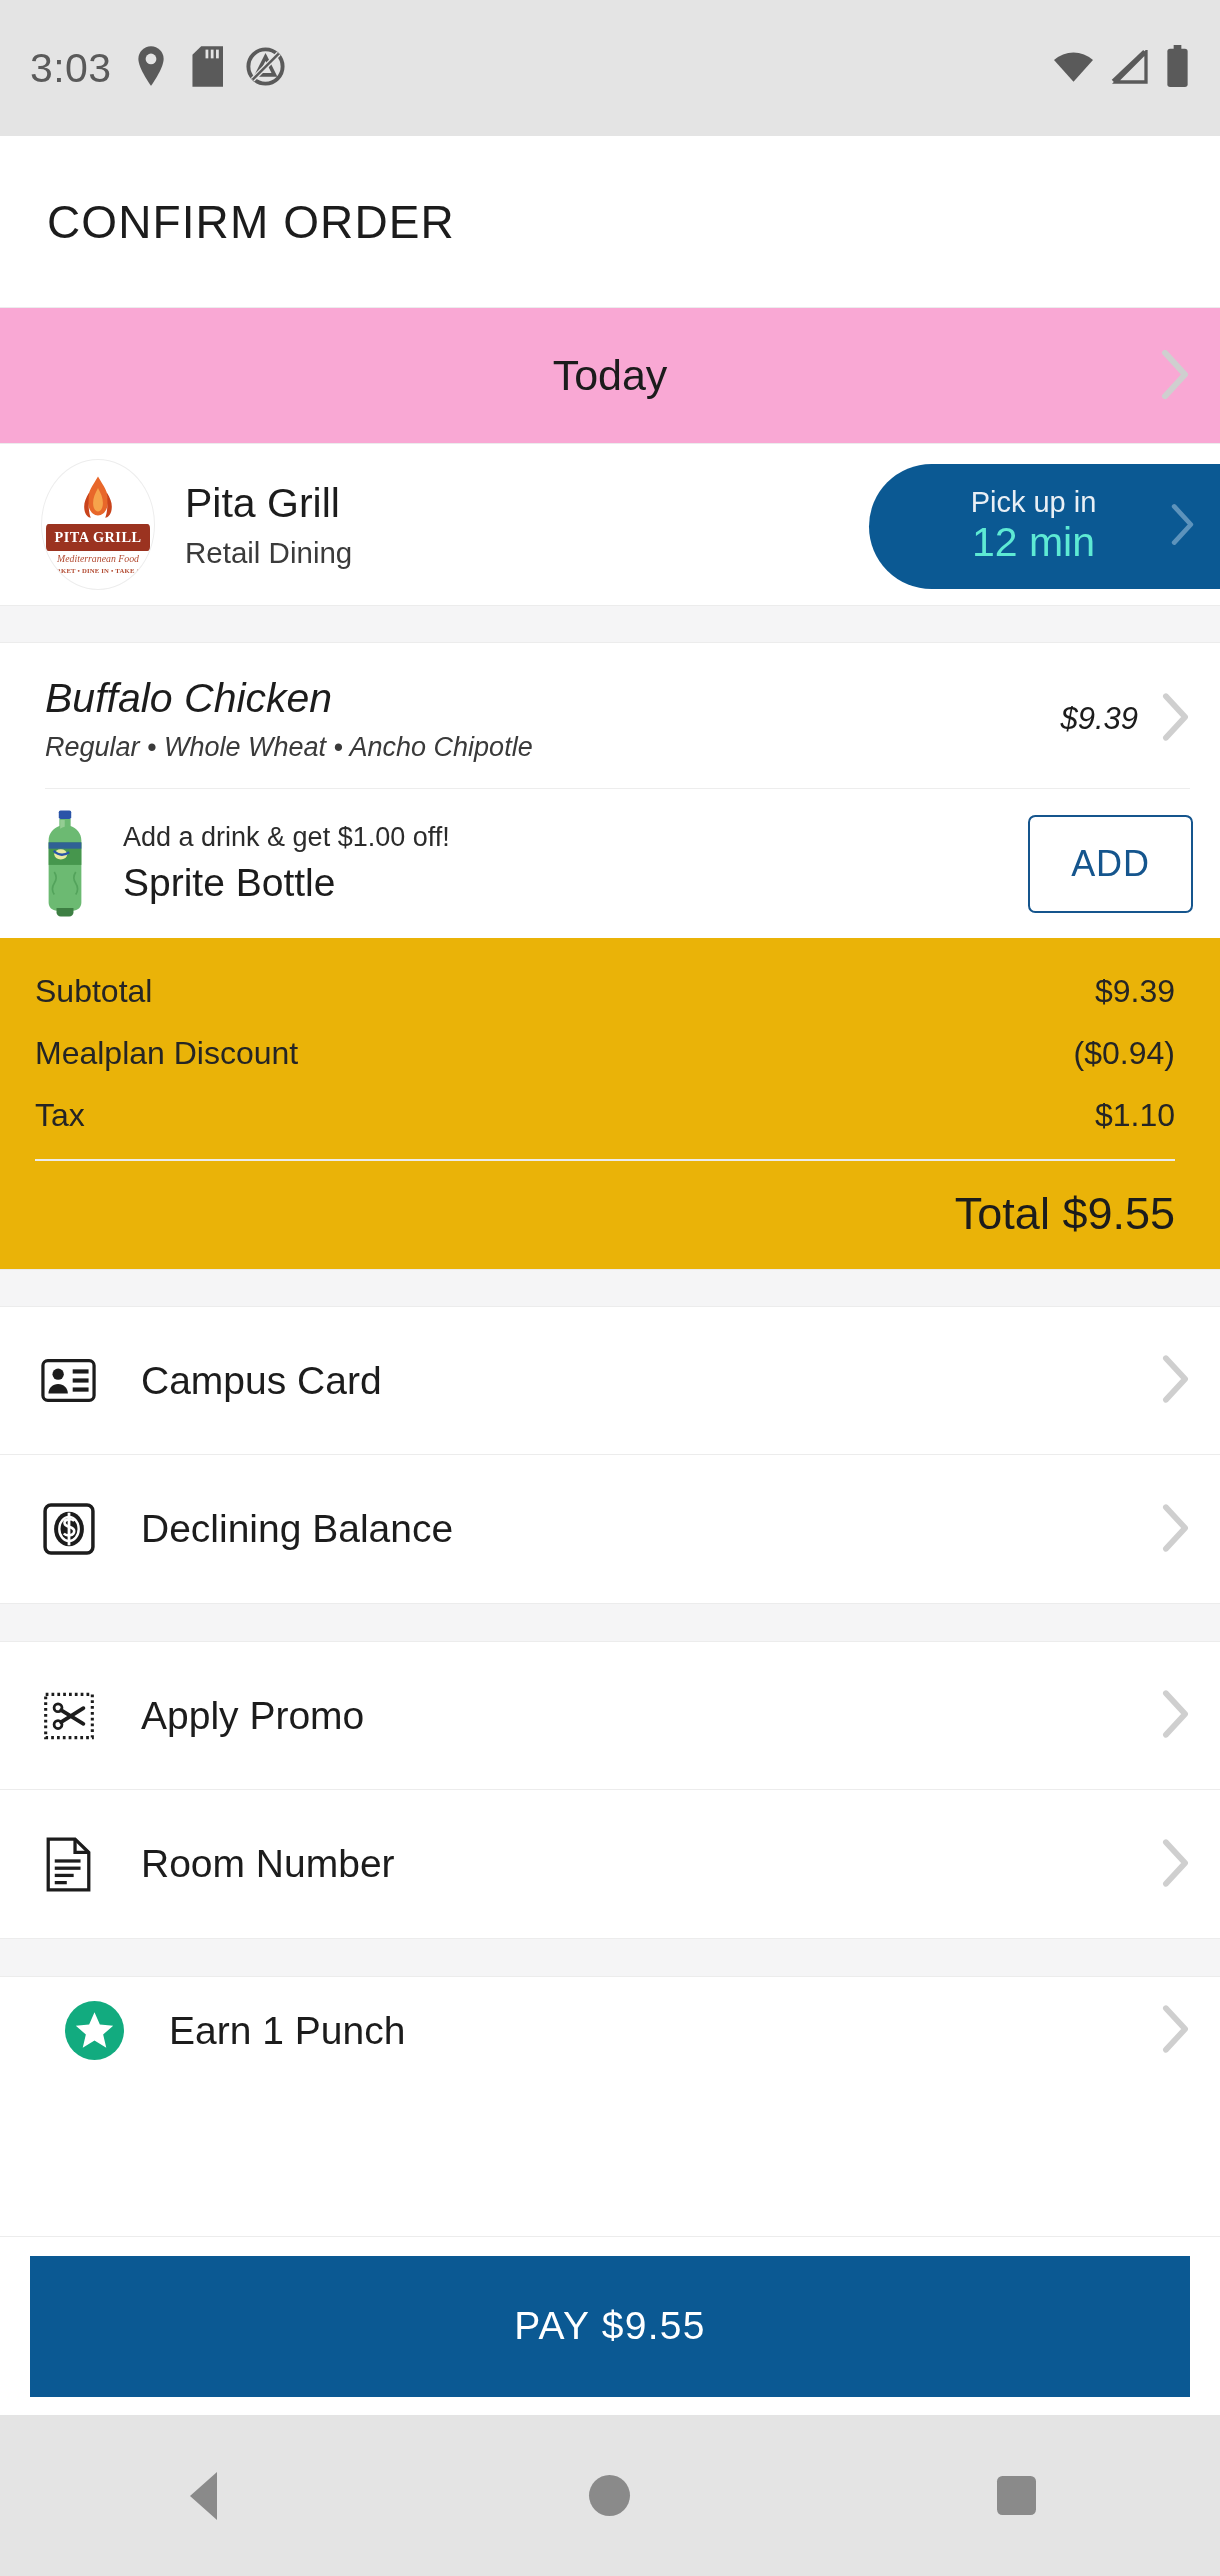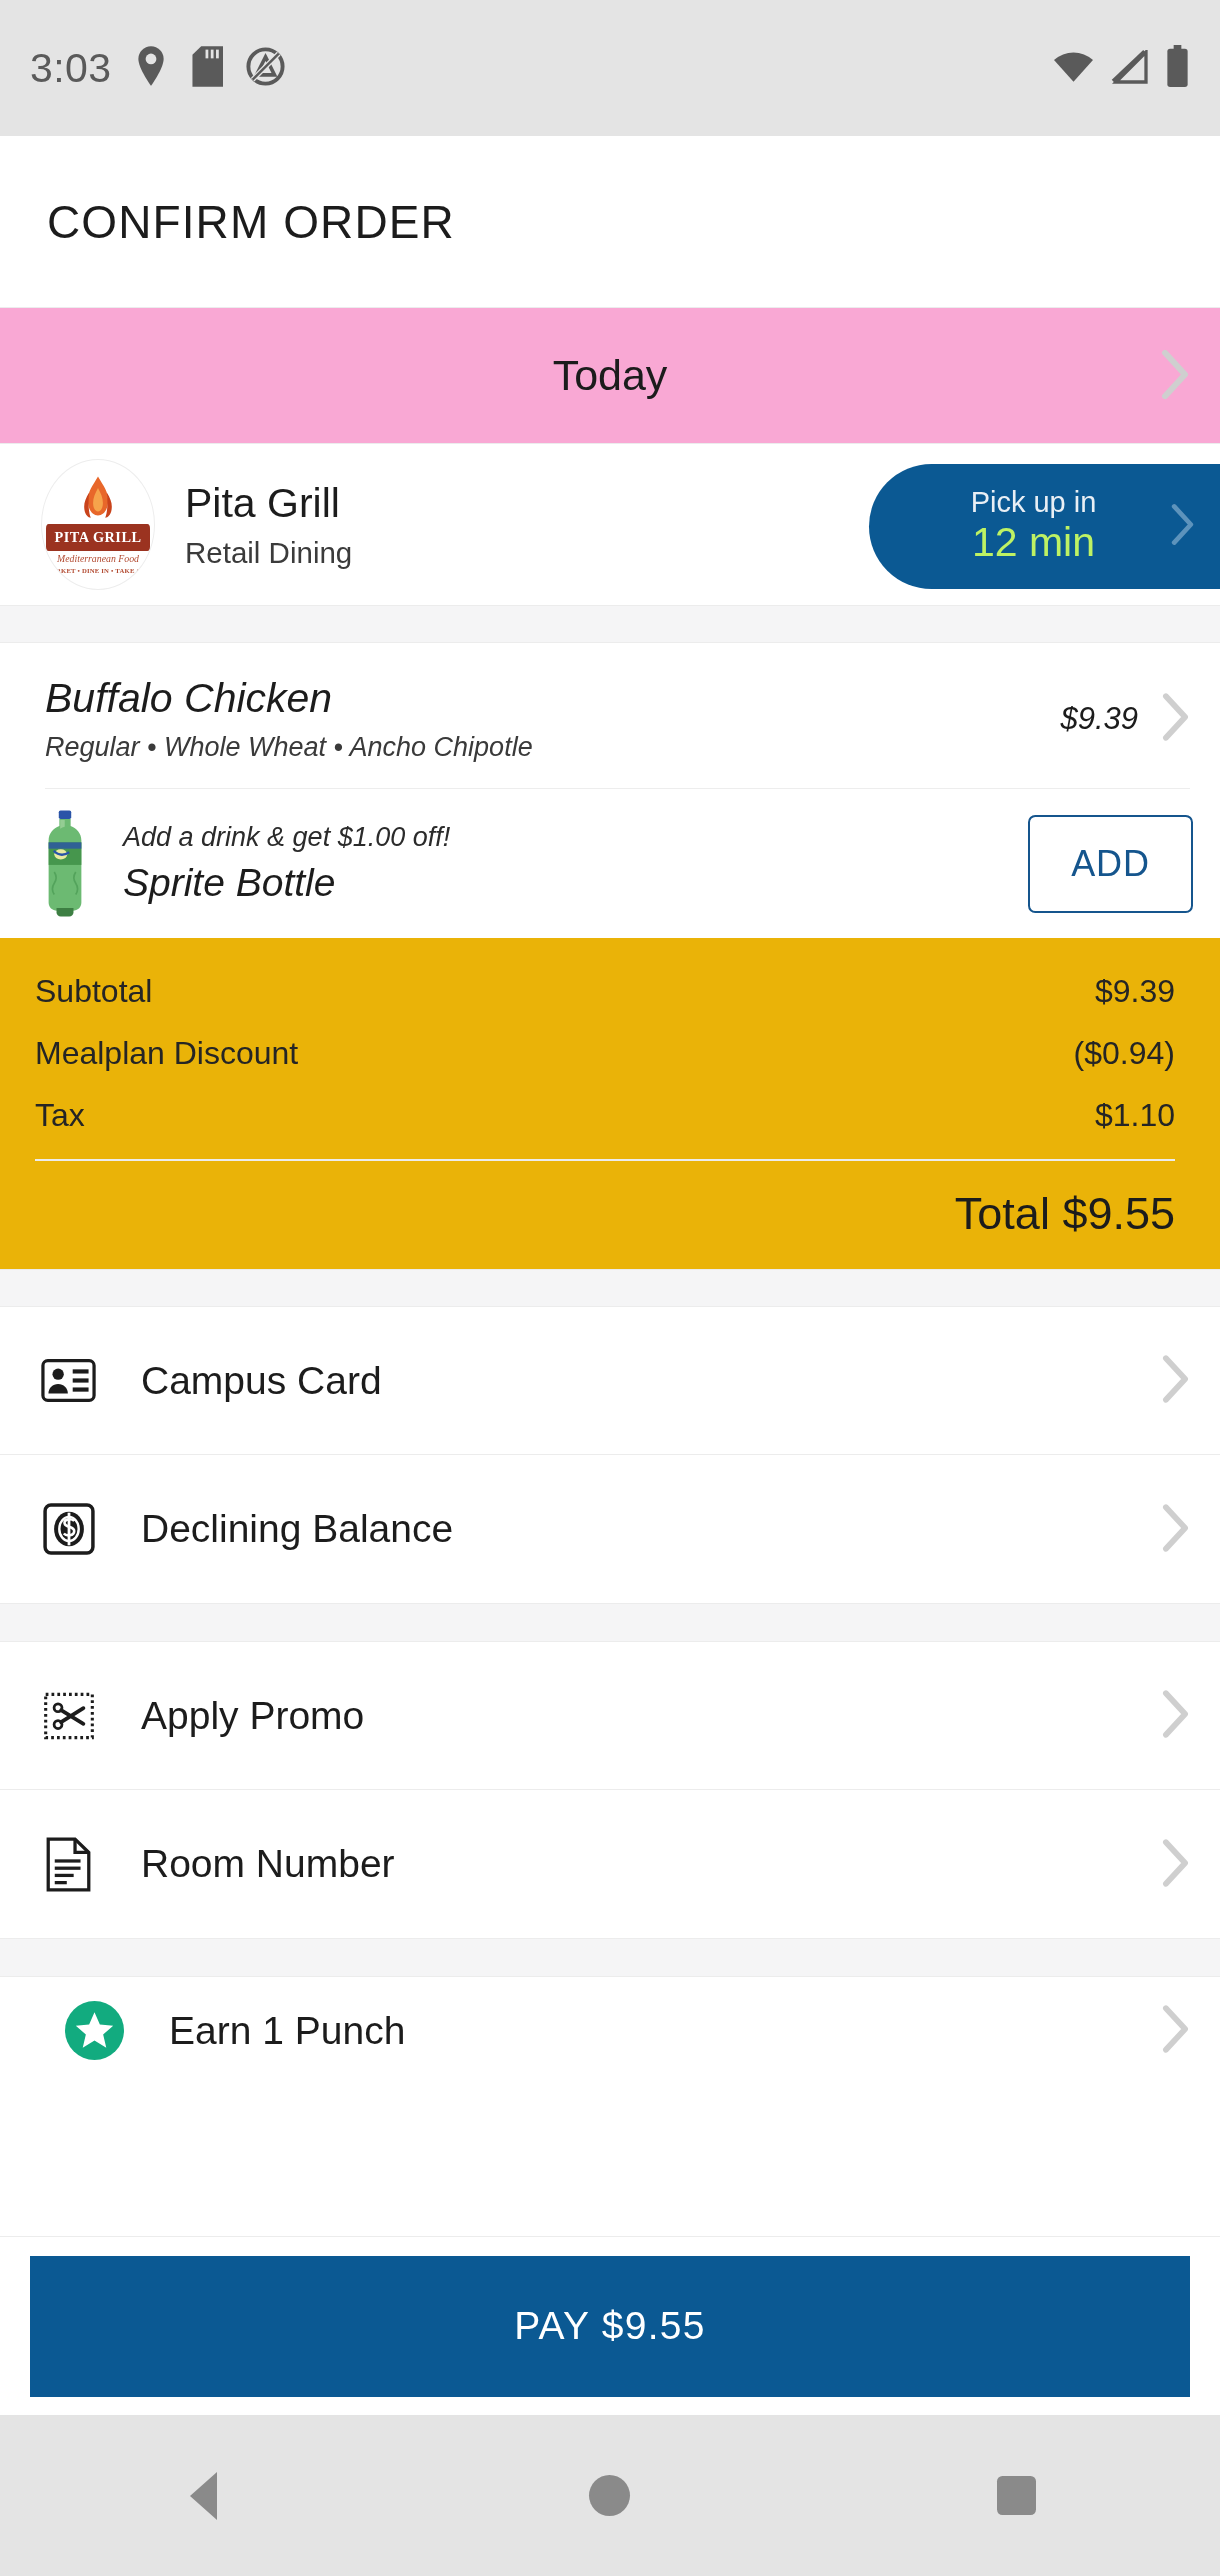--- a/index.html
+++ b/index.html
@@ -178,21 +178,21 @@
     justify-content: center;
     padding: 0 77px 0 55px;
   }
   .pickup-top {
     color: #e9eff5;
     font-size: 29px;
     font-weight: 300;
     line-height: 1.12;
   }
   .pickup-big {
-    color: #bef264;
+    color: #5eead4;
     font-size: 41px;
     font-weight: 300;
     line-height: 1.18;
   }
   .pickup-chev {
     position: absolute;
     right: 25px;
     top: 50%;
     transform: translateY(-50%);
   }
@@ -245,21 +245,21 @@
     align-items: center;
     padding: 19.7px 0 19.7px 0;
     gap: 0;
   }
   .bottle {
     width: 48px; height: 109px;
     flex: 0 0 auto;
     position: relative;
     margin-left: 41px;
   }
-  .upsell-text { margin-left: 34px; flex: 1 1 auto; font-style: italic; }
+  .upsell-text { margin-left: 34px; flex: 1 1 auto; }
   .upsell-promo {
     font-size: 27px;
     font-weight: 300;
     color: #2b2b2b;
   }
   .upsell-name {
     font-size: 39px;
     font-weight: 300;
     color: #1c1c1c;
     margin-top: 7.2px;

